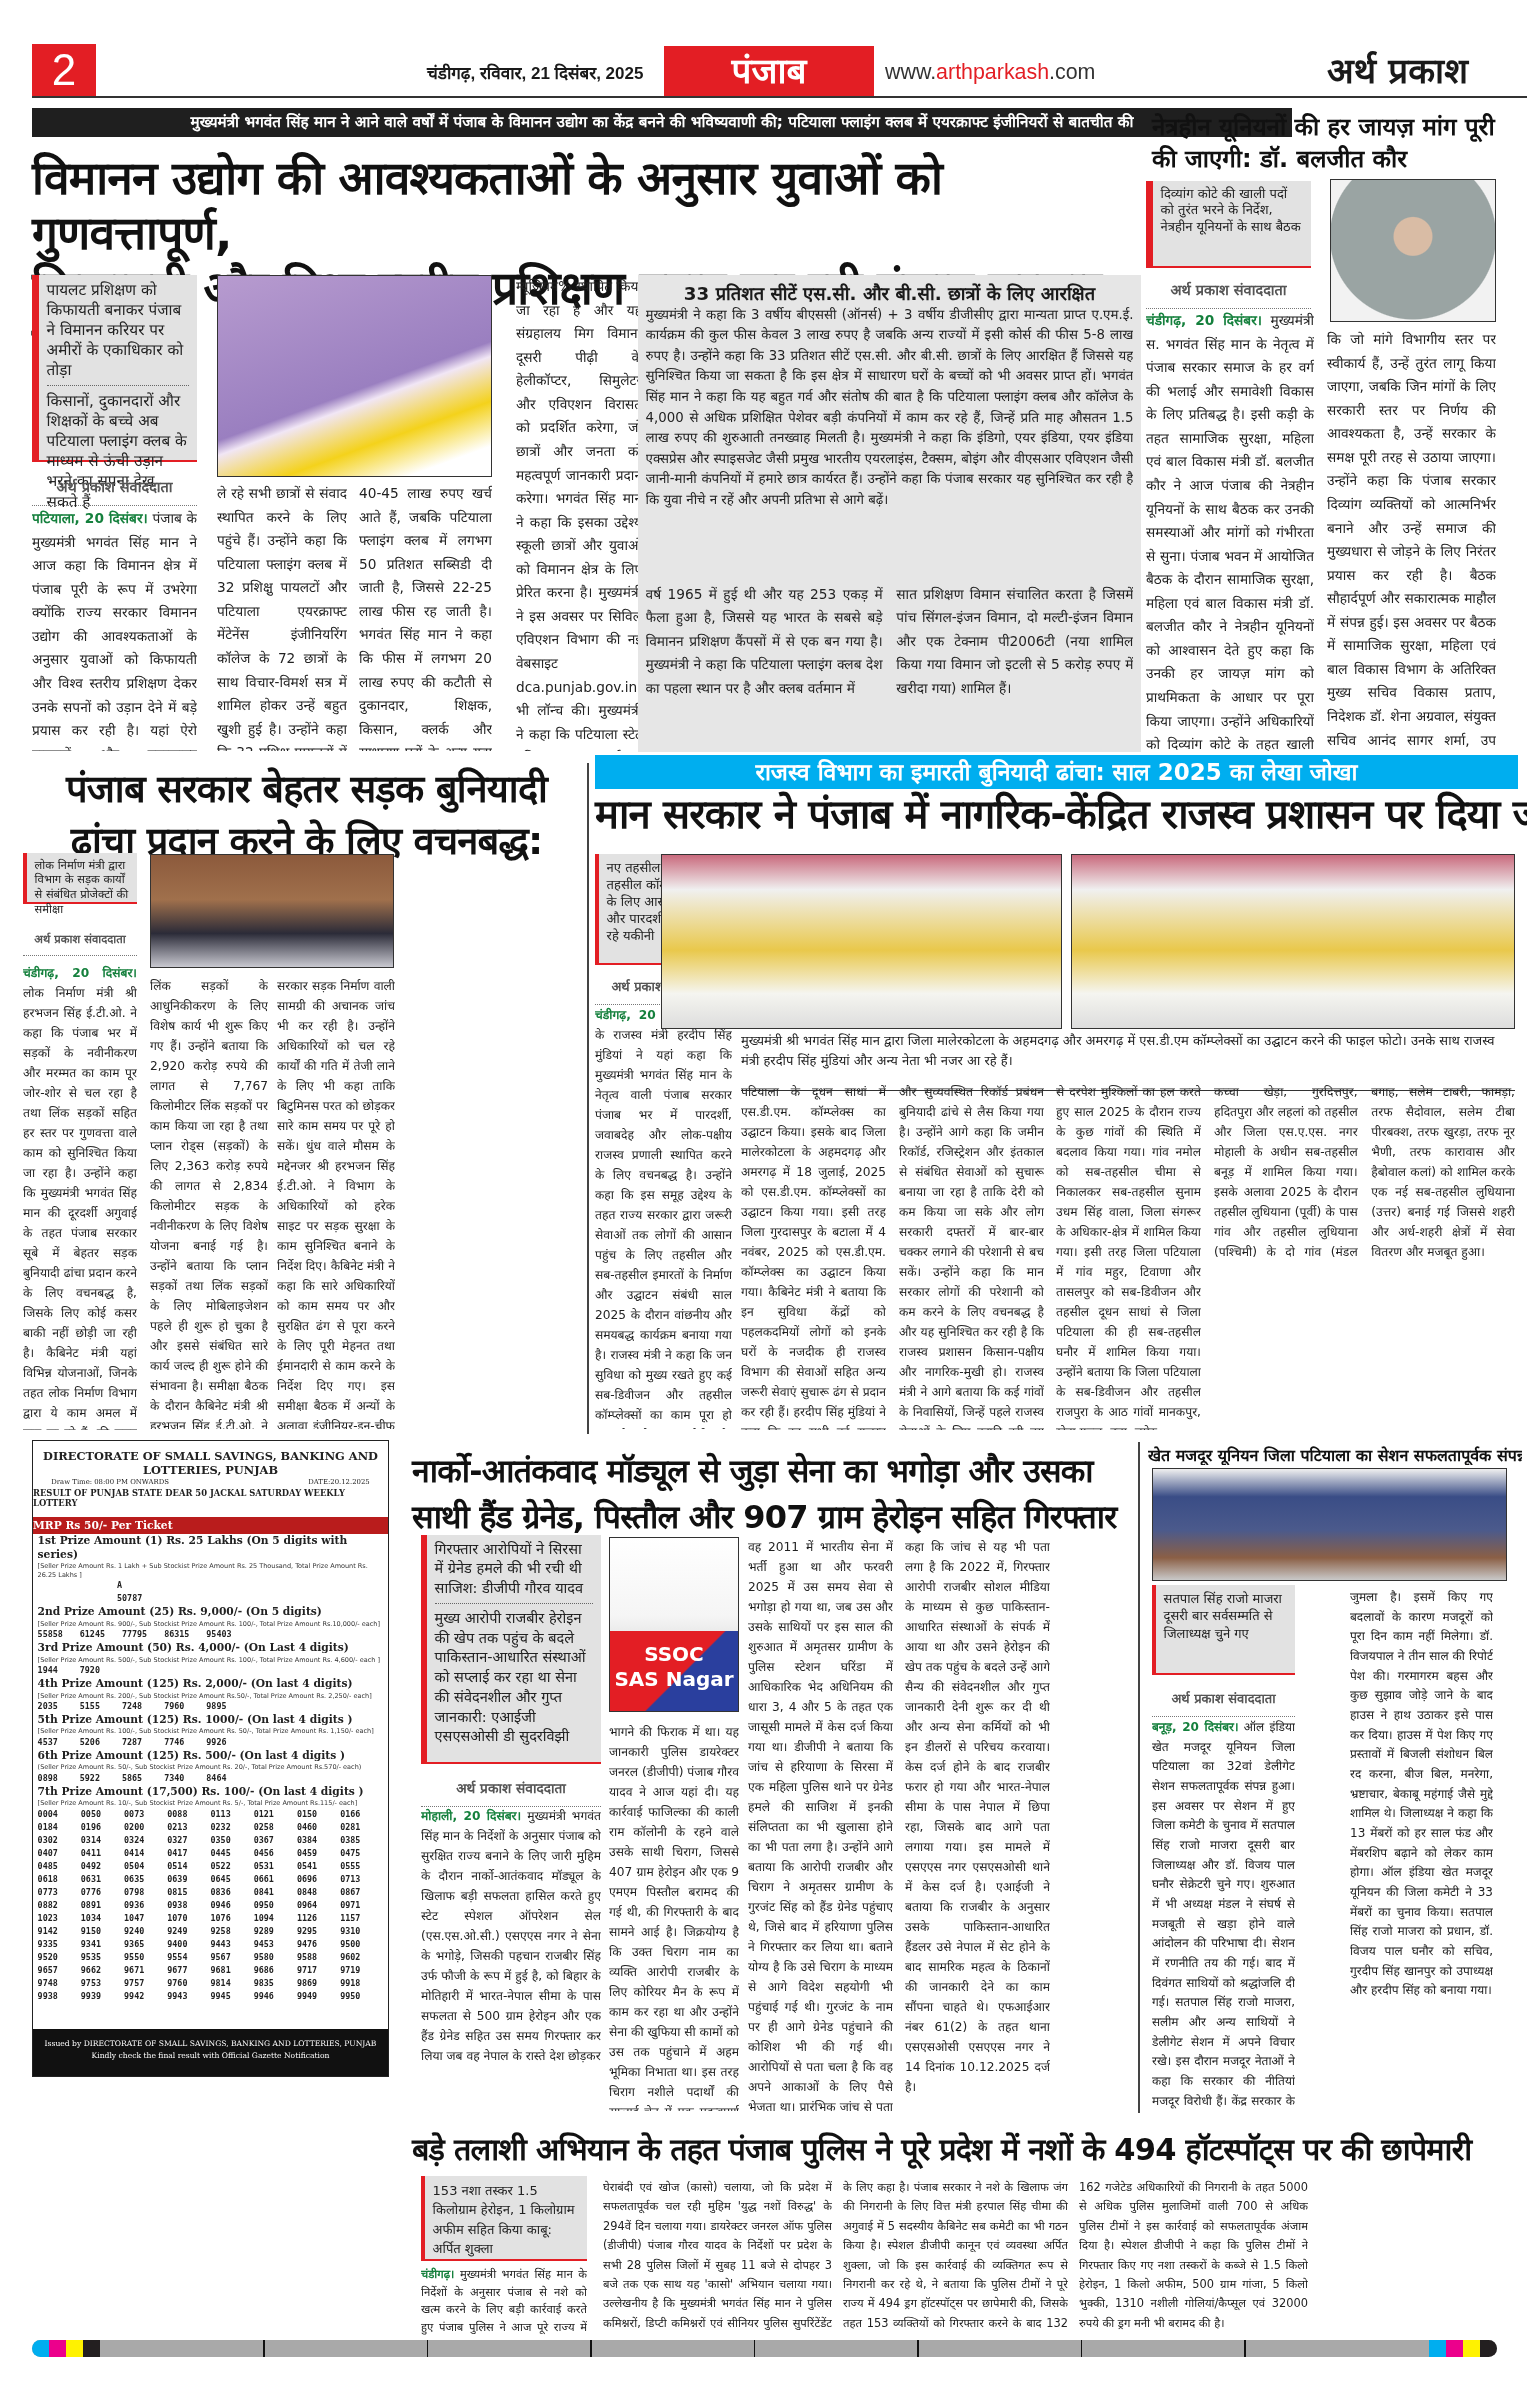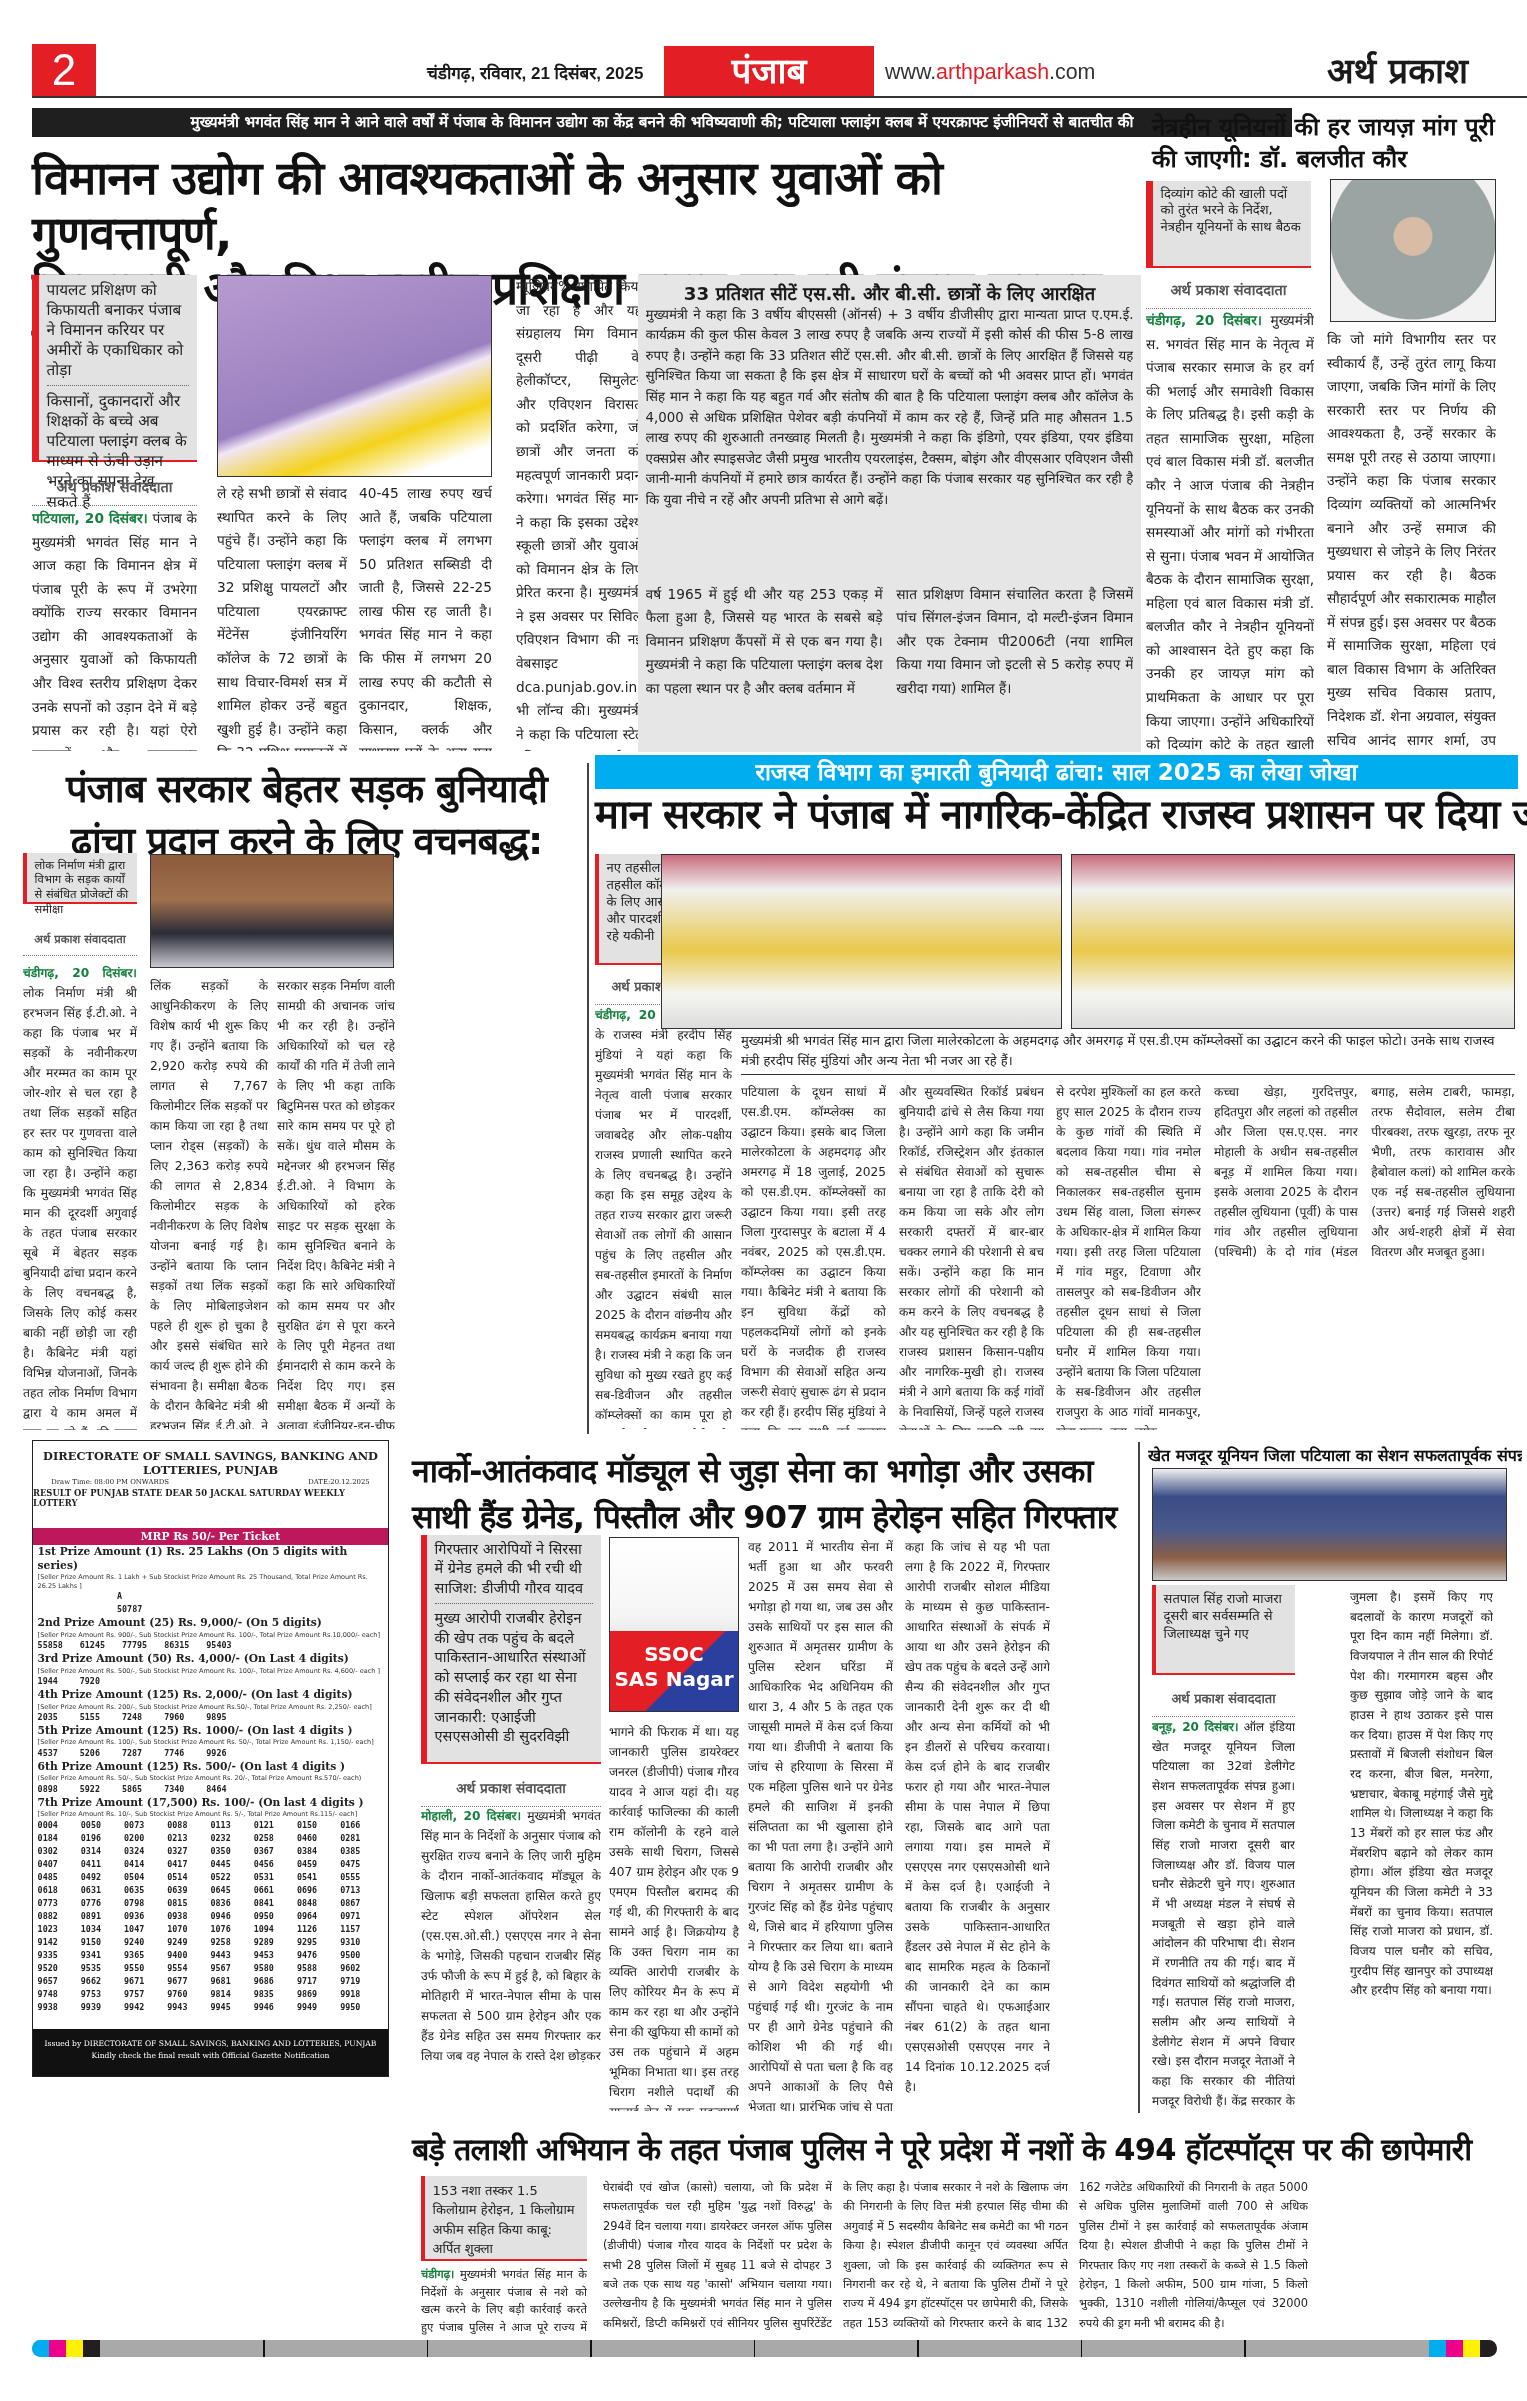--- a/index.html
+++ b/index.html
@@ -40,31 +40,31 @@
   .photo { border: 1.5px solid #333; overflow: hidden; }
   .photo-cm { background: linear-gradient(160deg,#b79bcf 0%,#9a7fc0 55%,#f1e6f5 60%,#f4d21b 75%,#fff 90%); }
   .photo-woman { background: radial-gradient(circle at 50% 40%,#d9bca5 0 16%,#9aa4a3 17% 70%,#f2f2f2 71%); }
   .photo-meeting { background: linear-gradient(180deg,#8c5a3c 0%,#a0704c 40%,#2b2b38 70%,#c8c8d0 100%); }
   .photo-ceremony { background: linear-gradient(180deg,#c96a7d 0%,#f0f0f0 20%,#e9c84b 55%,#f5f5f0 80%,#ddd 100%); }
   .photo-group { background: linear-gradient(180deg,#f0f0f0 0%,#3a4d86 25%,#4b5a8c 55%,#8b5f45 80%,#c9c9c9 100%); }
   .photo-seized { background: linear-gradient(180deg,#fff 0%,#f5f5f5 45%,#e4e4e4 60%,#fff 62%); }
   .ssoc-badge { background: linear-gradient(135deg,#e31e24 55%,#2a3f9e 56%); color:#fff; text-align:center;
     font: bold 20px/1.25 "DejaVu Sans", sans-serif; padding: 10.7px 0; }
 
-  .caption { font: 14.5px/1.5 "DejaVu Sans", sans-serif; color: #222; border-bottom: 1.5px solid #333; padding-bottom: 4px; }
+  .caption { font: 14.5px/1.5 "DejaVu Sans", sans-serif; color: #222; border-bottom: 1.5px solid #333; padding-bottom: 20px; }
 
   .sidebar-title { font: bold 18.3px "DejaVu Sans", sans-serif; text-align: center; }
   .gray-panel { background: #e6e6e6; }
 
   
   .lottery { border: 1.5px solid #222; background: #fff; font-family: "DejaVu Serif", serif; color: #222; overflow: hidden; }
   .lot-head { text-align: center; font: bold 14.5px "DejaVu Serif", serif; padding-top: 7.6px; }
   .lot-sub { display:flex; justify-content: space-between; font-size: 6.9px; padding: 1.5px 18.3px; }
   .lot-result { text-align:left; font: bold 10px "DejaVu Serif", serif; }
-  .lot-mrp { background:#be185d; color:#fff; text-align:center; font: bold 10.7px/17px "DejaVu Serif", serif; margin-top: 20px; }
+  .lot-mrp { background:#b91c1c; color:#fff; font: bold 10.7px/17px "DejaVu Serif", serif; margin-top: 9px; }
   .prize { padding: 0 4.6px; }
   .prize .pt { font: bold 10.7px/1.35 "DejaVu Serif", serif; }
   .prize .pn { font: 6.5px/1.3 "DejaVu Sans", sans-serif; color:#333; }
   .nums { display: grid; grid-template-columns: repeat(8, 1fr); font: bold 8.4px/1.55 "DejaVu Sans Mono", monospace; padding: 0 4.6px; }
   .nums.five { grid-template-columns: repeat(5, 1fr); width: 62%; }
   .lot-foot { position:absolute; left:0; right:0; bottom:0; height:47px; background:#111; color:#fff;
     text-align:center; font: 7.6px/1.6 "DejaVu Serif", serif; padding-top: 9.2px; }
 
   
   .strip { left: 32px; top: 2340px; width: 1465px; height: 17px; background: #a9a9a9; border-radius: 8.4px; overflow:hidden; display:flex; }

